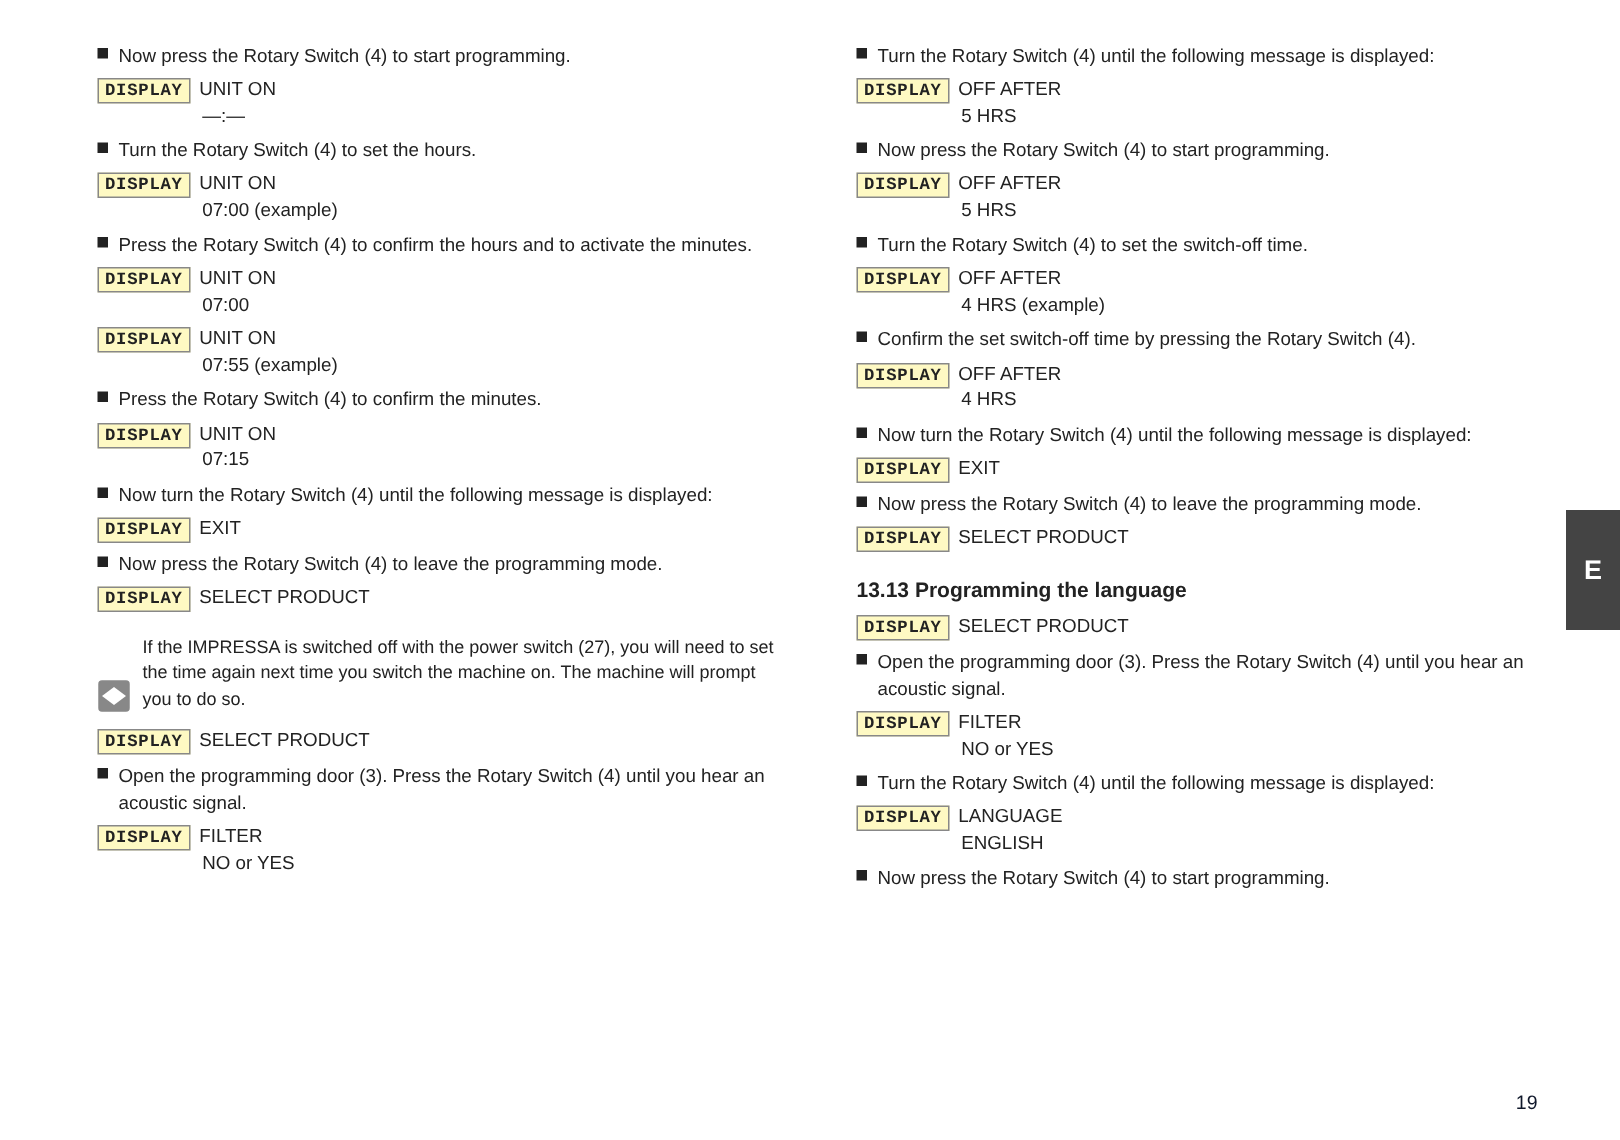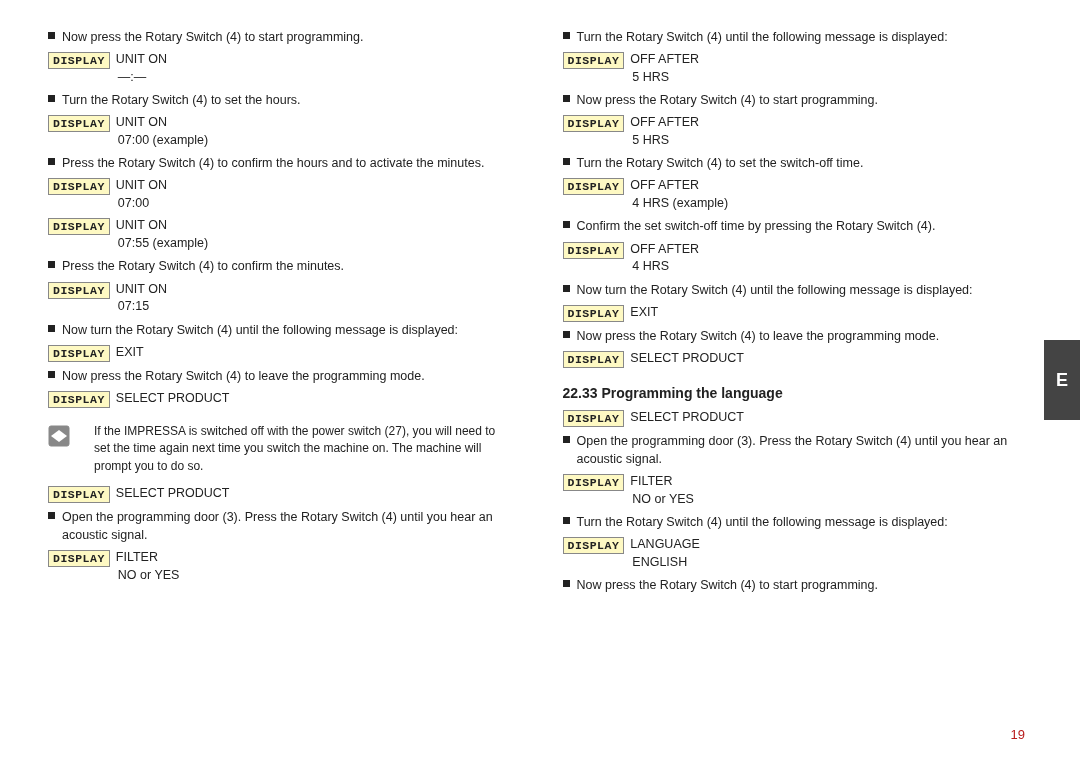--- a/index.html
+++ b/index.html
@@ -33,21 +33,21 @@
       display: flex;
       align-items: center;
       justify-content: center;
       height: 80px;
       z-index: 10;
     }
     .content-area {
       display: flex;
       flex-direction: row;
       width: 100%;
-      padding: 28px 55px 28px 48px;
+      padding: 28px 55px 28px 65px;
       gap: 32px;
     }
     .col {
       flex: 1;
       display: flex;
       flex-direction: column;
       gap: 0;
     }
     .col-left { padding-right: 10px; }
     .col-right { padding-left: 10px; border-left: none; }
@@ -100,29 +100,29 @@
       font-size: 14px;
       font-weight: bold;
       margin-bottom: 8px;
       margin-top: 10px;
     }
     .page-number {
       position: absolute;
       bottom: 18px;
       right: 55px;
       font-size: 13px;
-      color: #b91c1c;
+      color: #0f172a;
     }
     .info-block {
       display: flex;
-      align-items: flex-start;
+      align-items: flex-end;
       margin-top: 6px;
       margin-bottom: 6px;
       border: none;
-      gap: 24px;
+      gap: 8px;
     }
     .info-icon {
       width: 22px;
       height: 22px;
       flex-shrink: 0;
       margin-top: 2px;
     }
     .info-text {
       font-size: 12px;
       line-height: 1.45;
@@ -303,21 +303,21 @@
         <div class="bullet-square"></div>
         <span class="bullet-text">Now press the Rotary Switch (4) to leave the programming mode.</span>
       </div>
       <div class="display-block">
         <span class="display-label">DISPLAY</span>
         <span class="display-text">
           <span>SELECT PRODUCT</span>
         </span>
       </div>
 
-      <div class="section-heading" style="margin-top:12px;">22.33 Programming the language</div>
+      <div class="section-heading" style="margin-top:12px;">13.13 Programming the language</div>
 
       <div class="display-block">
         <span class="display-label">DISPLAY</span>
         <span class="display-text">
           <span>SELECT PRODUCT</span>
         </span>
       </div>
       <div class="bullet-item">
         <div class="bullet-square"></div>
         <span class="bullet-text">Open the programming door (3). Press the Rotary Switch (4) until you hear an acoustic signal.</span>

